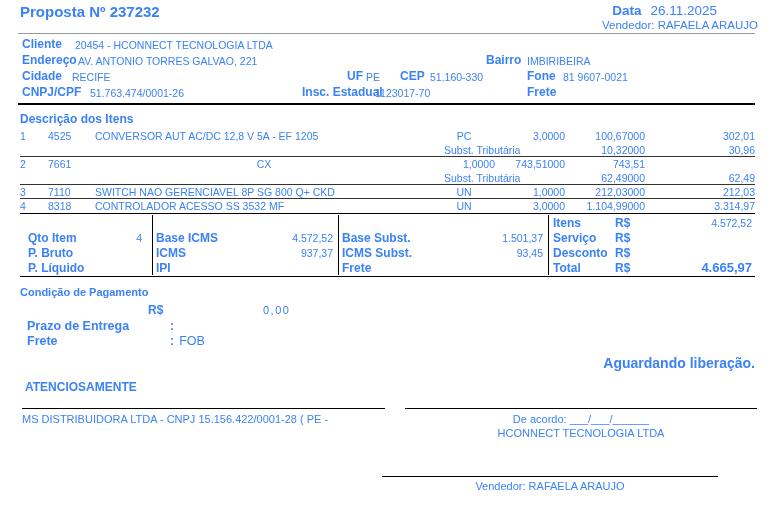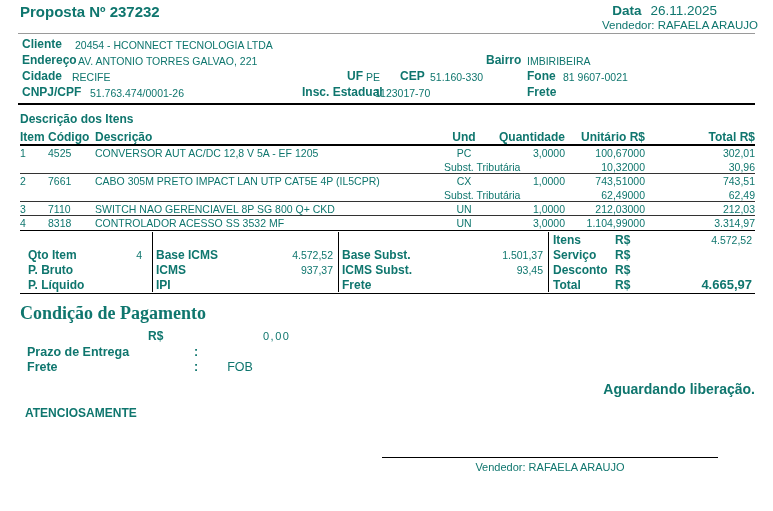--- a/index.html
+++ b/index.html
@@ -1,18 +1,18 @@
 <!DOCTYPE html>
 <html><head>
 <meta charset="utf-8">
 <style>
   * { margin:0; padding:0; box-sizing:border-box; }
   html,body { background:#f2f2f2; }
   .page {
-    width:773px; height:511px; background:#fff; color:#0f766e;
+    width:773px; height:511px; background:#fff; color:#3b82f6;
     font-family:"Liberation Sans","DejaVu Sans",sans-serif;
     position:relative; overflow:hidden;
   }
   
   .hdr { position:relative; height:33px; }
   .hdr-title { position:absolute; left:20px; top:3px; font-size:15px; font-weight:bold; }
   .hdr-date { position:absolute; right:56px; top:3px; font-size:13.5px; }
   .hdr-date .dl { font-weight:bold; margin-right:9px; }
   .hdr-vendor { position:absolute; right:15px; top:19px; font-size:11.5px; }
   
@@ -35,25 +35,25 @@
   .trow { display:flex; align-items:center; height:15px; font-size:10.5px; }
   .trow .lbl { font-weight:bold; font-size:12px; white-space:nowrap; }
   .trow .val { margin-left:auto; }
   .tc1 .trow { padding:0 10px 0 8px; }
   .tc2 .trow, .tc3 .trow { padding:0 5px 0 3px;gap:40px; }
   .tc4 .trow { padding:0 3px 0 4px; }
   .tc4 .lbl { width:62px; }
   .tc4 .cur { font-weight:bold; font-size:12px; }
   .trow.big .val { font-size:13px; font-weight:bold; }
   
-  .pay-title { font-size:18px; font-weight:bold; margin:9px 0 5px 20px;font-family:Liberation Serif, serif; }
+  .pay-title { font-size:11px; font-weight:bold; margin:9px 0 5px 20px; }
   .pay-amount { margin-left:148px; height:15px; font-size:11px; }
   .pay-amount .cur { font-weight:bold; font-size:12px; display:inline-block; width:115px; }
   .pay-amount .amt { letter-spacing:1.5px; }
-  .pay-row { margin-left:27px; display:flex; height:15px; font-size:12.5px; align-items:center;gap:24px; }
+  .pay-row { margin-left:27px; display:flex; height:15px; font-size:12.5px; align-items:center; }
   .pay-row .plbl { font-weight:bold; width:143px; }
   .pay-row .pcolon { font-weight:bold; }
   .pay-row .pval { margin-left:5px; }
   
   .status { text-align:right; margin:7px 18px 0 0; font-weight:bold; font-size:14px; }
   .atenc { margin:9px 0 0 25px; font-weight:bold; font-size:12px; }
   .sig-row { display:flex; justify-content:space-between; margin:14px 16px 0 22px; }
   .sig-left { width:363px; border-top:1px solid #000; padding-top:4px; font-size:11px; }
   .sig-right { width:352px; border-top:1px solid #000; padding-top:4px; font-size:11px; text-align:center; }
   .sig-right .line2 { margin-top:2px; }
@@ -98,49 +98,39 @@
       <span class="cv" style="left:72px">51.763.474/0001-26</span>
       <span class="cl" style="left:284px">Insc. Estadual</span>
       <span class="cv" style="left:357px">1123017-70</span>
       <span class="cl" style="left:509px">Frete</span>
       <span class="cv" style="left:550px"></span>
     </div>
   </div>
 
   <div class="items-title">Descrição dos Itens</div>
   <div class="itable">
-    <div class="irow head">
-      <span>Item</span>
-      <span>Código</span>
-      <span>Descrição</span>
-      <span class="c-und">Und</span>
-      <span class="c-q">Quantidade</span>
-      <span class="c-u">Unitário R$</span>
-      <span class="c-t">Total R$</span>
-    </div>
 
     <div class="irow">
       <span>1</span>
       <span>4525</span>
       <span>CONVERSOR AUT AC/DC 12,8 V 5A - EF 1205</span>
       <span class="c-und">PC</span>
       <span class="c-q">3,0000</span>
       <span class="c-u">100,67000</span>
       <span class="c-t">302,01</span>
     </div>
     <div class="irow sep">
       <span class="subst-label">Subst. Tributária</span>
       <span class="c-u">10,32000</span>
       <span class="c-t">30,96</span>
     </div>
 
     <div class="irow">
       <span>2</span>
       <span>7661</span>
-      <span>CABO 305M PRETO IMPACT LAN UTP CAT5E 4P (IL5CPR)</span>
       <span class="c-und">CX</span>
       <span class="c-q">1,0000</span>
       <span class="c-u">743,51000</span>
       <span class="c-t">743,51</span>
     </div>
     <div class="irow sep">
       <span class="subst-label">Subst. Tributária</span>
       <span class="c-u">62,49000</span>
       <span class="c-t">62,49</span>
     </div>
@@ -247,18 +237,27 @@
   </div>
   <div class="pay-row">
     <span class="plbl">Frete</span>
     <span class="pcolon">:</span>
     <span class="pval">FOB</span>
   </div>
 
   <div class="status">Aguardando liberação.</div>
   <div class="atenc">ATENCIOSAMENTE</div>
 
+  <div class="sig-row">
+    <div class="sig-left">
+      <div>MS DISTRIBUIDORA LTDA - CNPJ  15.156.422/0001-28  ( PE -</div>
+    </div>
+    <div class="sig-right">
+      <div>De acordo:   ___/___/______</div>
+      <div class="line2">HCONNECT TECNOLOGIA LTDA</div>
+    </div>
+  </div>
 
   <div class="vendor-sig">
     <div>Vendedor: RAFAELA ARAUJO</div>
   </div>
 
 </div>
 
 </body></html>

